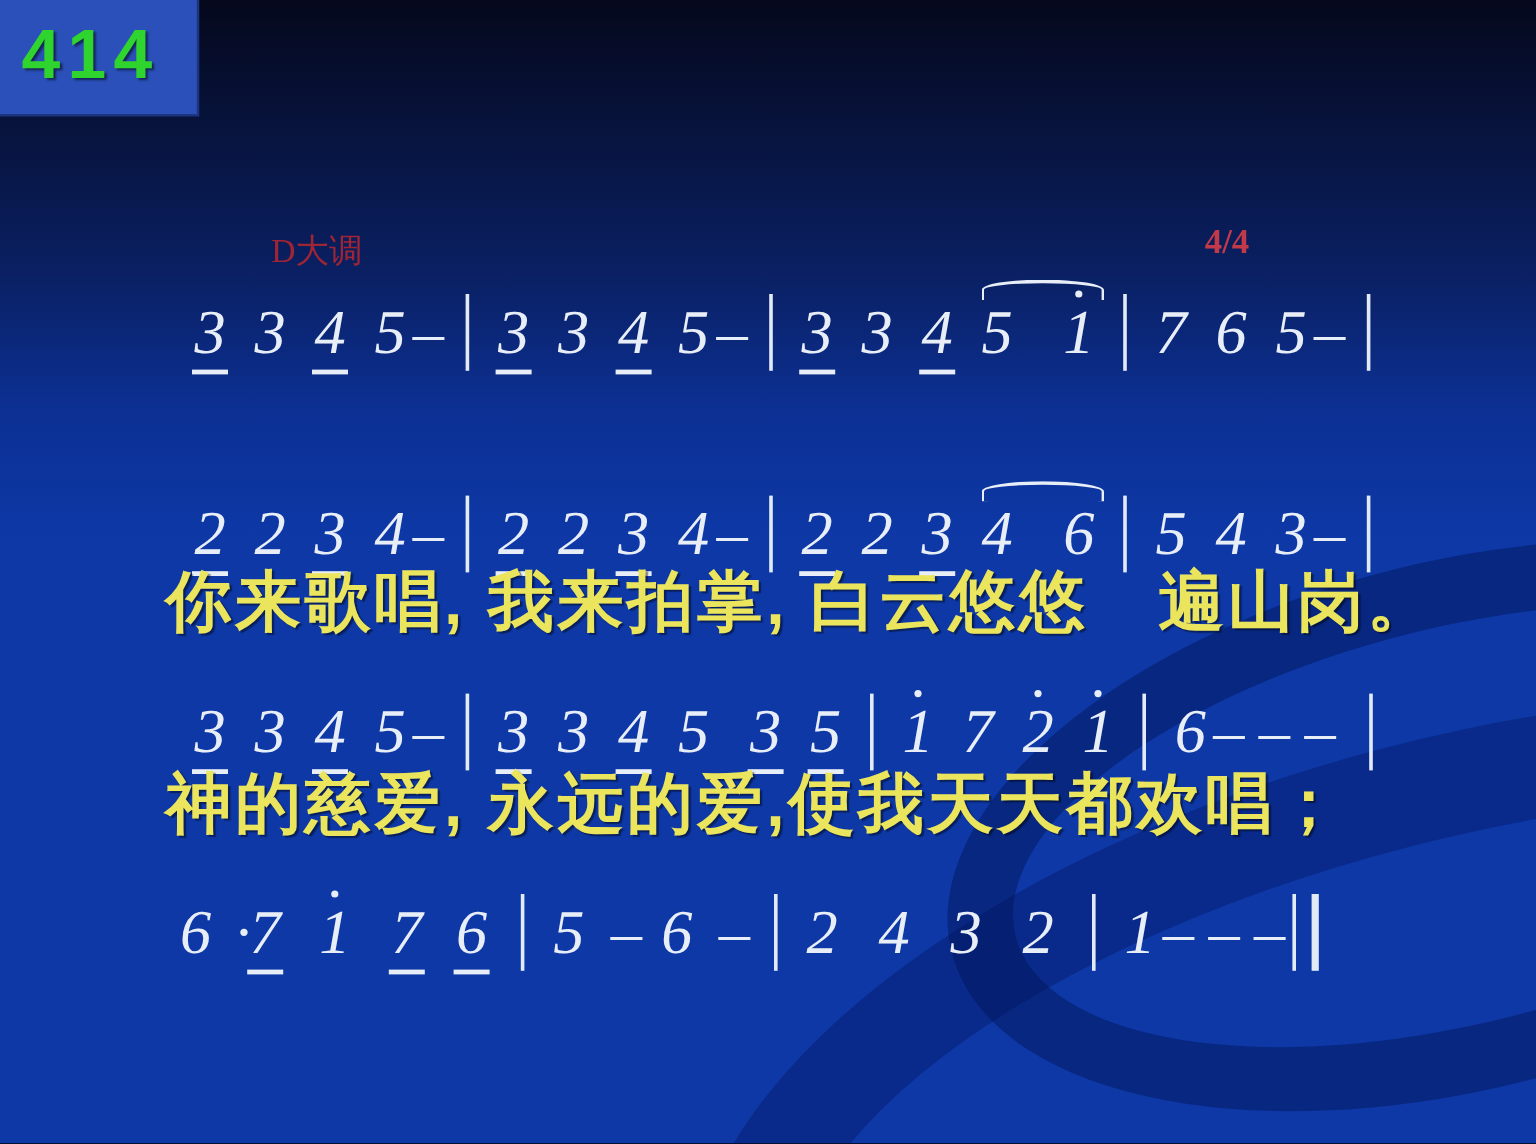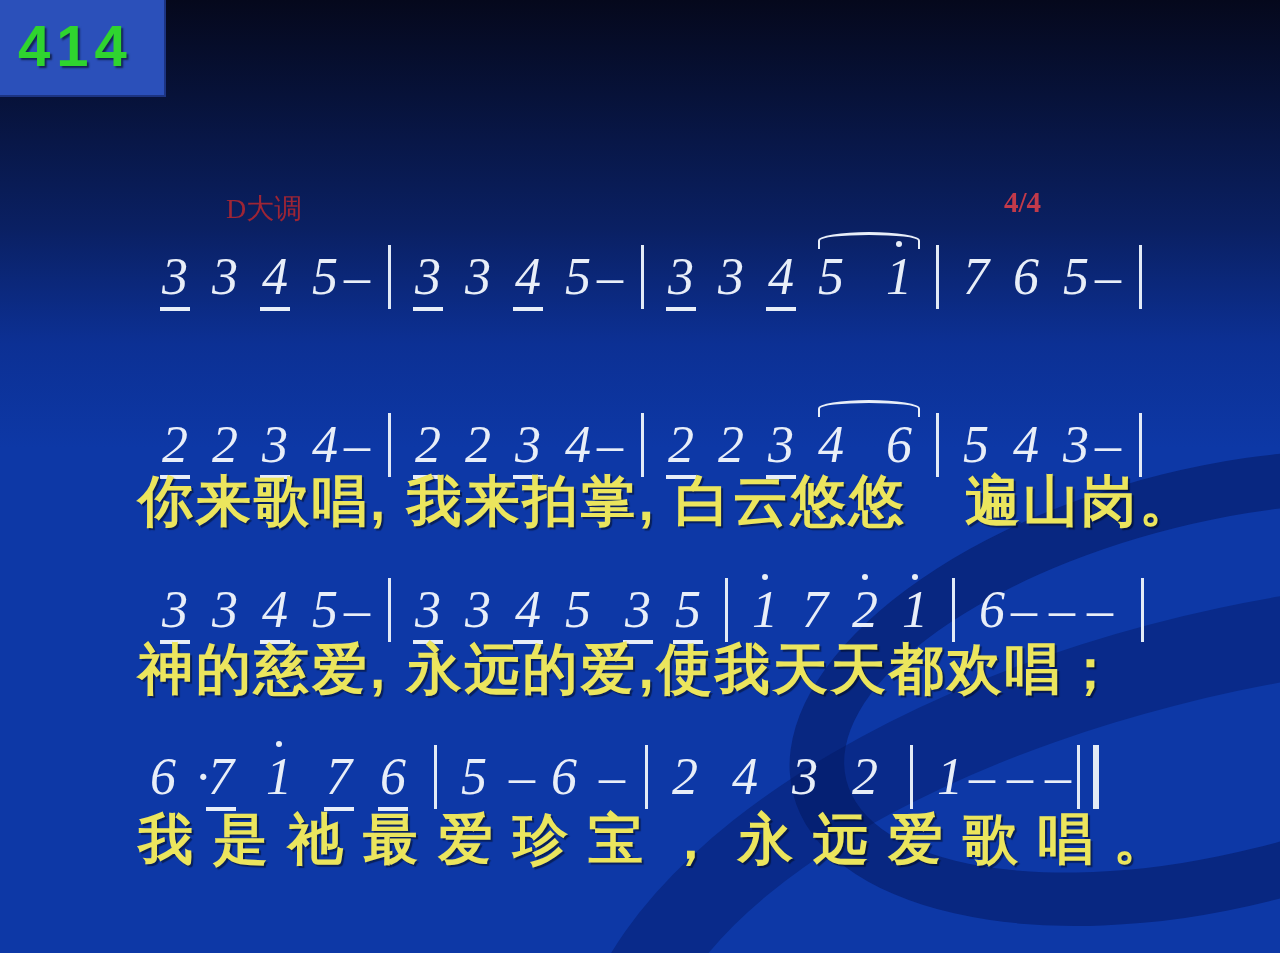--- a/index.html
+++ b/index.html
@@ -69,15 +69,14 @@
 
   <div class="notes r1"><span class="note u">3</span><span class="note">3</span><span class="note u">4</span><span class="note">5</span><span class="note dash tight">–</span><span class="bar"></span><span class="note u">3</span><span class="note">3</span><span class="note u">4</span><span class="note">5</span><span class="note dash tight">–</span><span class="bar"></span><span class="note u">3</span><span class="note">3</span><span class="note u">4</span><span class="slur-group"><span class="note">5</span><span class="note hi" style="margin-left: 30px;">1</span></span><span class="bar"></span><span class="note">7</span><span class="note">6</span><span class="note">5</span><span class="note dash tight">–</span><span class="bar"></span></div>
 
   <div class="notes r2"><span class="note u">2</span><span class="note">2</span><span class="note u">3</span><span class="note">4</span><span class="note dash tight">–</span><span class="bar"></span><span class="note u">2</span><span class="note">2</span><span class="note u">3</span><span class="note">4</span><span class="note dash tight">–</span><span class="bar"></span><span class="note u">2</span><span class="note">2</span><span class="note u">3</span><span class="slur-group"><span class="note">4</span><span class="note" style="margin-left: 30px;">6</span></span><span class="bar"></span><span class="note">5</span><span class="note">4</span><span class="note">3</span><span class="note dash tight">–</span><span class="bar"></span></div>
   <div class="lyrics l2">你来歌唱, 我来拍掌, 白云悠悠　遍山岗。</div>
 
   <div class="notes r3"><span class="note u">3</span><span class="note">3</span><span class="note u">4</span><span class="note">5</span><span class="note dash tight">–</span><span class="bar"></span><span class="note u">3</span><span class="note">3</span><span class="note u">4</span><span class="note">5</span><span class="note u" style="margin-left: 20px;">3</span><span class="note u">5</span><span class="bar"></span><span class="note hi">1</span><span class="note">7</span><span class="note hi">2</span><span class="note hi">1</span><span class="bar"></span><span class="note">6</span><span class="note dash tight">–</span><span class="note dash">–</span><span class="note dash">–</span><span class="bar" style="margin-left: 22px;"></span></div>
   <div class="lyrics l3">神的慈爱, 永远的爱,使我天天都欢唱；</div>
 
   <div class="notes r4"><span class="note">6</span><span class="note dot" style="margin-left: 8px;">·</span><span class="note u tight">7</span><span class="note hi" style="margin-left: 20px;">1</span><span class="note u" style="margin-left: 20px;">7</span><span class="note u" style="margin-left: 14px;">6</span><span class="bar" style="margin-left: 16px;"></span><span class="note">5</span><span class="note dash" style="margin-left: 10px;">–</span><span class="note" style="margin-left: 10px;">6</span><span class="note dash" style="margin-left: 10px;">–</span><span class="bar" style="margin-left: 14px;"></span><span class="note">2</span><span class="note" style="margin-left: 22px;">4</span><span class="note" style="margin-left: 22px;">3</span><span class="note" style="margin-left: 22px;">2</span><span class="bar" style="margin-left: 20px;"></span><span class="note">1</span><span class="note dash tight">–</span><span class="note dash">–</span><span class="note dash">–</span><span class="bar dbl" style="margin-left: 0px;"></span></div>
-  <div class="lyrics l4 spaced">我是祂最爱珍宝，永远爱歌唱。</div>
 
 </div>
 
 </body></html>

